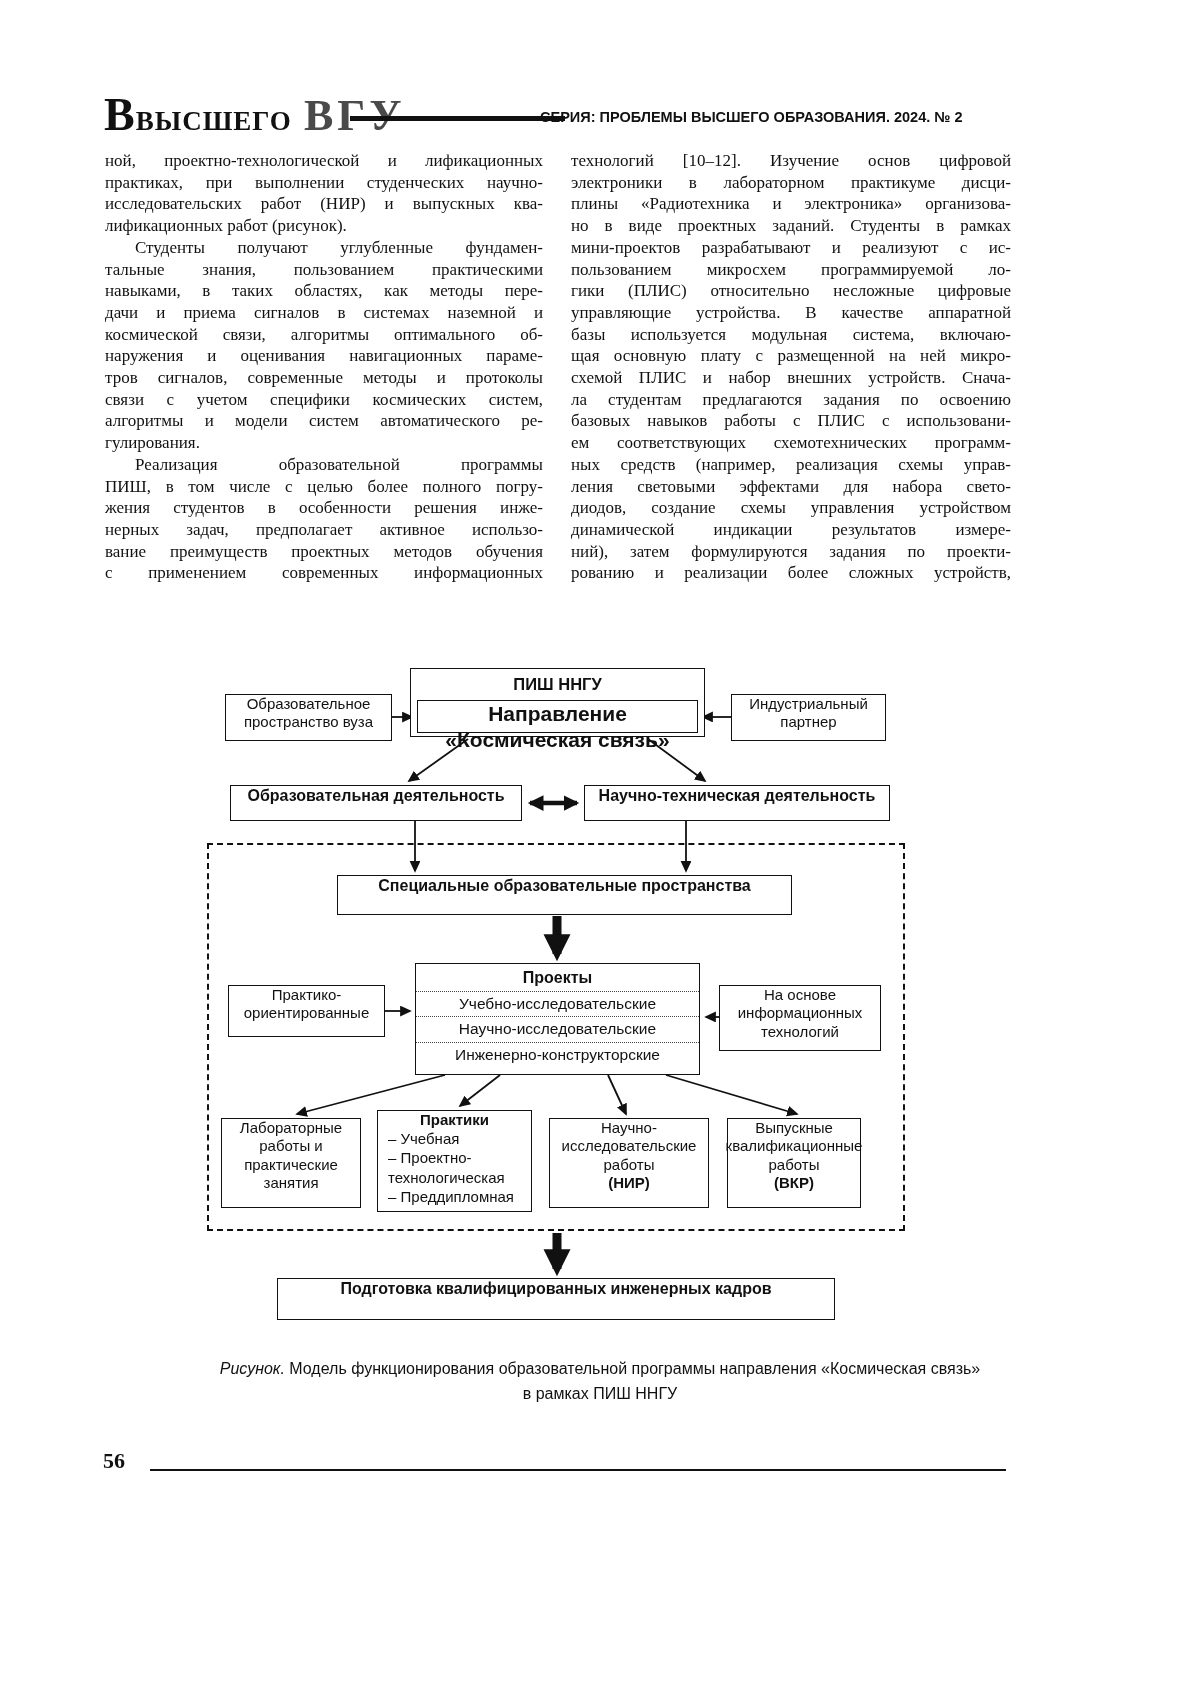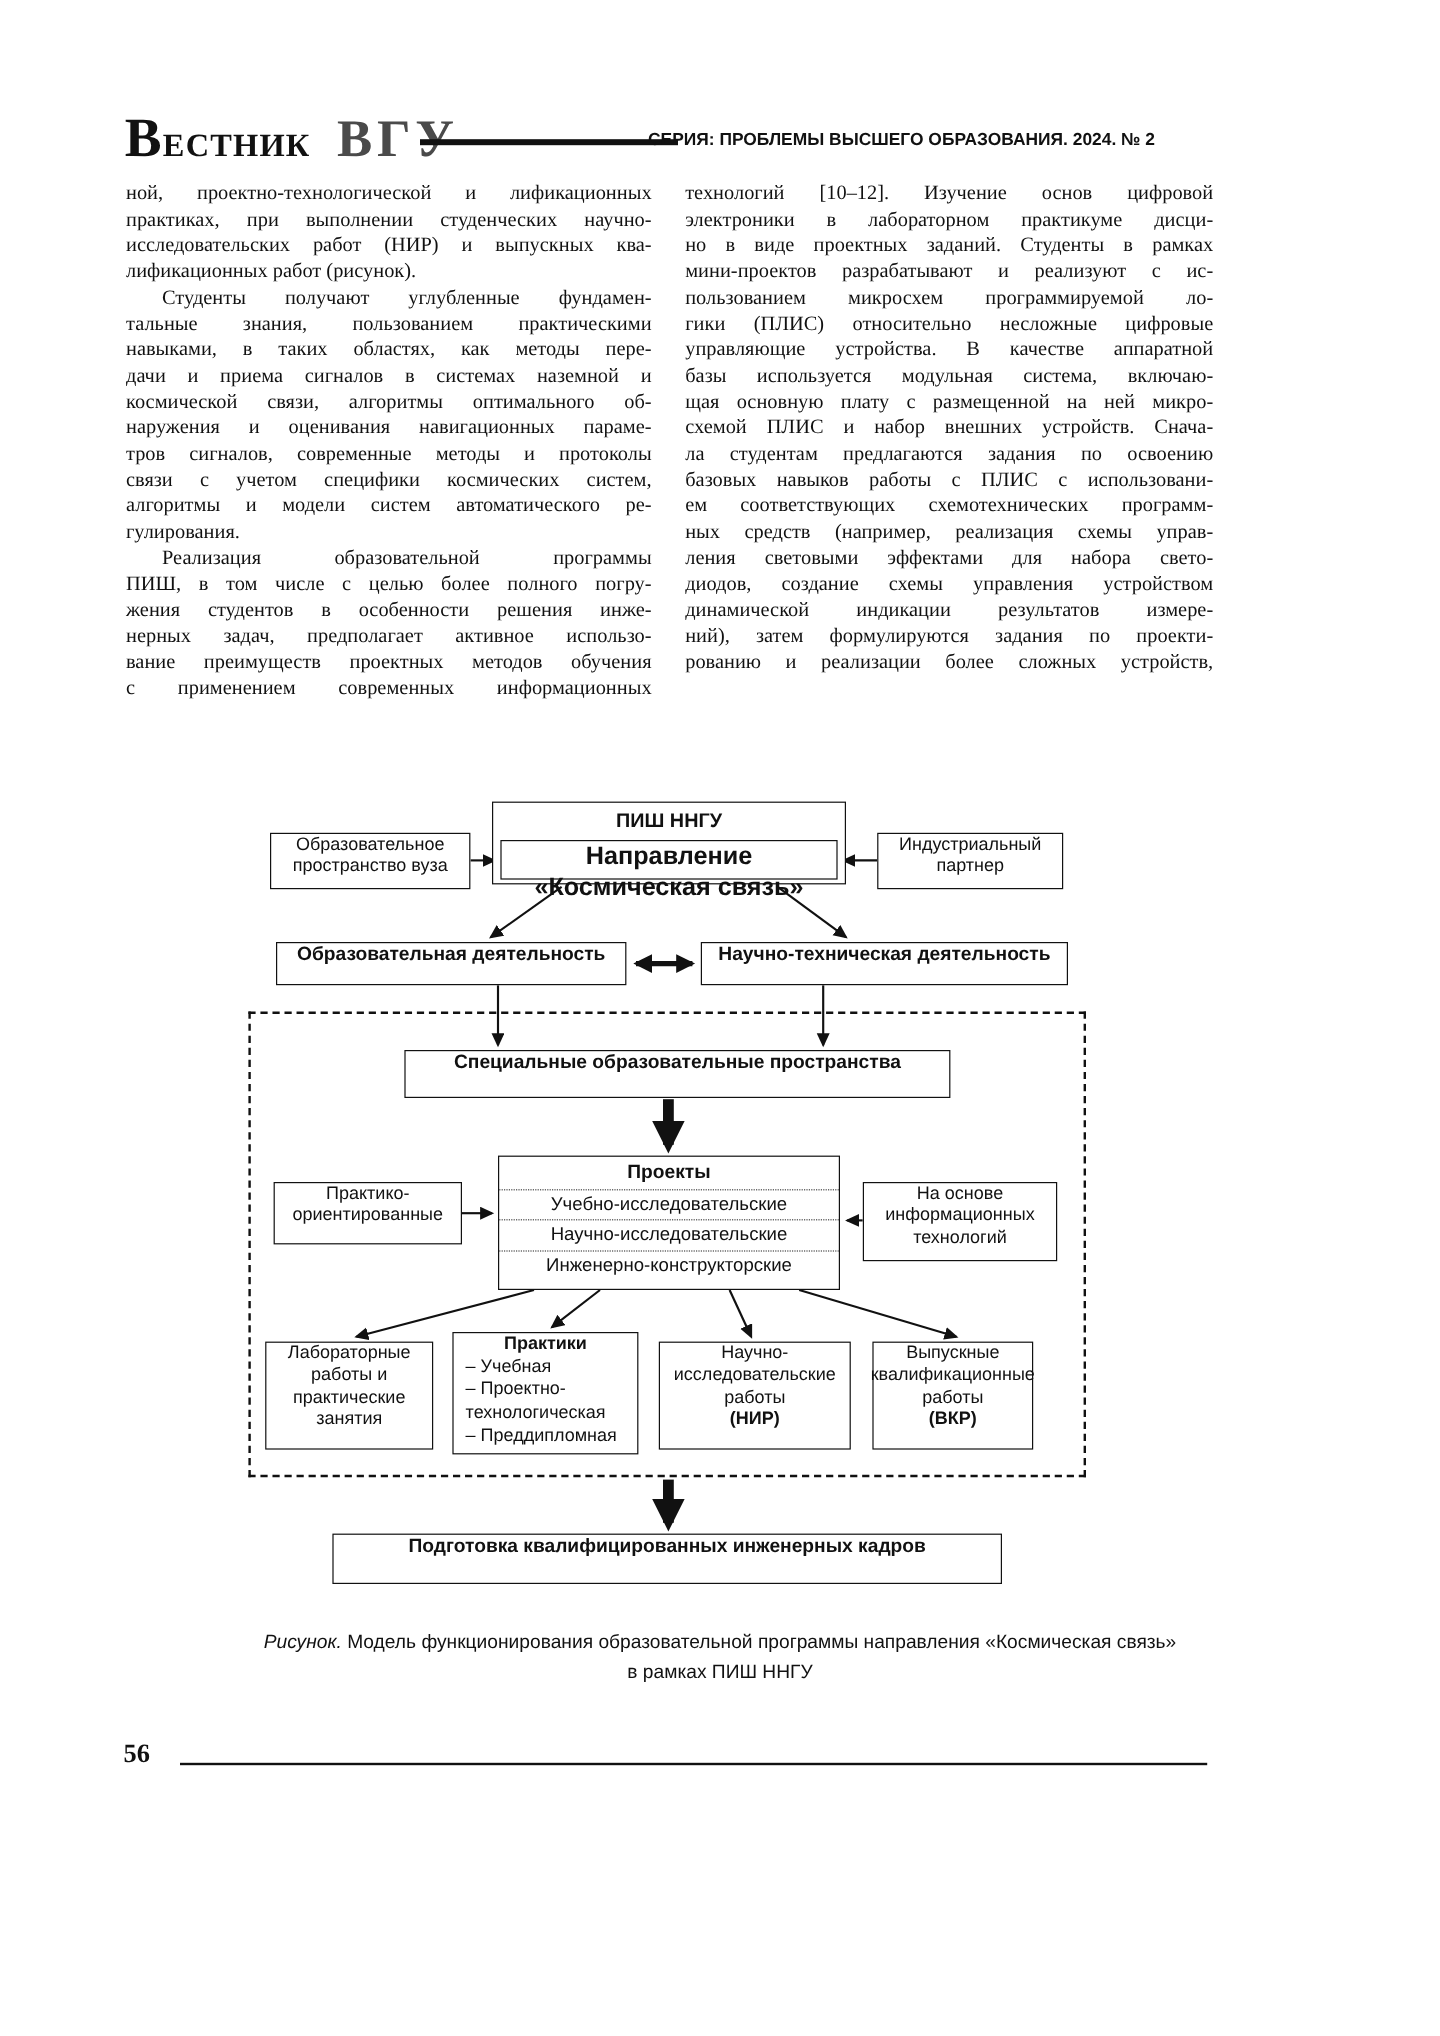--- a/index.html
+++ b/index.html
@@ -4,21 +4,21 @@
 <style>
   *{margin:0;padding:0;box-sizing:border-box}
   html,body{background:#fff}
   .page{position:relative;width:1200px;height:1697px;background:#fff;color:#111;
         font-family:"Liberation Serif",serif;overflow:hidden}
 
   
   .logo{position:absolute;left:104px;top:88px;white-space:nowrap}
   .logo-big{font-size:46px;font-weight:bold;letter-spacing:1px}
   .logo-small{font-size:27px;font-weight:bold;letter-spacing:1px}
-  .logo-abbr{font-size:44px;font-weight:bold;color:#4a4a4a;margin-left:22px;letter-spacing:4px}
+  .logo-abbr{font-size:44px;font-weight:bold;color:#4a4a4a;margin-left:12px;letter-spacing:4px}
   .hrule{position:absolute;left:350px;top:116px;width:215px;height:5px;
          border-top:4px solid #111;border-bottom:1px solid #111}
   .series{position:absolute;left:540px;top:109px;width:470px;
           font-family:"Liberation Sans",sans-serif;font-weight:bold;font-size:14.5px}
 
   
   .col{position:absolute;top:150px;font-size:17px;line-height:21.7px}
   .col-left{left:105px;width:438px}
   .col-right{left:571px;width:440px}
   .jl{text-align:justify;text-align-last:justify}
@@ -52,21 +52,21 @@
 
   .pageno{position:absolute;left:103px;top:1448px;font-size:22px;font-weight:bold}
   .bline{position:absolute;left:150px;top:1469px;width:856px;border-top:2px solid #111}
 </style>
 </head>
 <body>
 
 <div class="page">
 
   <div class="logo">
-    <span class="logo-big">В</span><span class="logo-small">ЕСТНИК</span><span class="logo-abbr">ВГУ</span>
+    <span class="logo-big">В</span><span class="logo-small">ВЫСШЕГО</span><span class="logo-abbr">ВГУ</span>
   </div>
   <div class="hrule"></div>
   <div class="series">СЕРИЯ: ПРОБЛЕМЫ ВЫСШЕГО ОБРАЗОВАНИЯ. 2024. № 2</div>
 
   <div class="col col-left">
     <div class="jl">ной, проектно-технологической и лификационных</div>
     <div class="jl">практиках, при выполнении студенческих научно-</div>
     <div class="jl">исследовательских работ (НИР) и выпускных ква-</div>
     <div class="jl pe">лификационных работ (рисунок).</div>
     <div class="jl pi">Студенты получают углубленные фундамен-</div>
@@ -83,20 +83,21 @@
     <div class="jl">ПИШ, в том числе с целью более полного погру-</div>
     <div class="jl">жения студентов в особенности решения инже-</div>
     <div class="jl">нерных задач, предполагает активное использо-</div>
     <div class="jl">вание преимуществ проектных методов обучения</div>
     <div class="jl">с применением современных информационных</div>
   </div>
 
   <div class="col col-right">
     <div class="jl">технологий [10–12]. Изучение основ цифровой</div>
     <div class="jl">электроники в лабораторном практикуме дисци-</div>
+    <div class="jl">плины «Радиотехника и электроника» организова-</div>
     <div class="jl">но в виде проектных заданий. Студенты в рамках</div>
     <div class="jl">мини-проектов разрабатывают и реализуют с ис-</div>
     <div class="jl">пользованием микросхем программируемой ло-</div>
     <div class="jl">гики (ПЛИС) относительно несложные цифровые</div>
     <div class="jl">управляющие устройства. В качестве аппаратной</div>
     <div class="jl">базы используется модульная система, включаю-</div>
     <div class="jl">щая основную плату с размещенной на ней микро-</div>
     <div class="jl">схемой ПЛИС и набор внешних устройств. Снача-</div>
     <div class="jl">ла студентам предлагаются задания по освоению</div>
     <div class="jl">базовых навыков работы с ПЛИС с использовани-</div>

